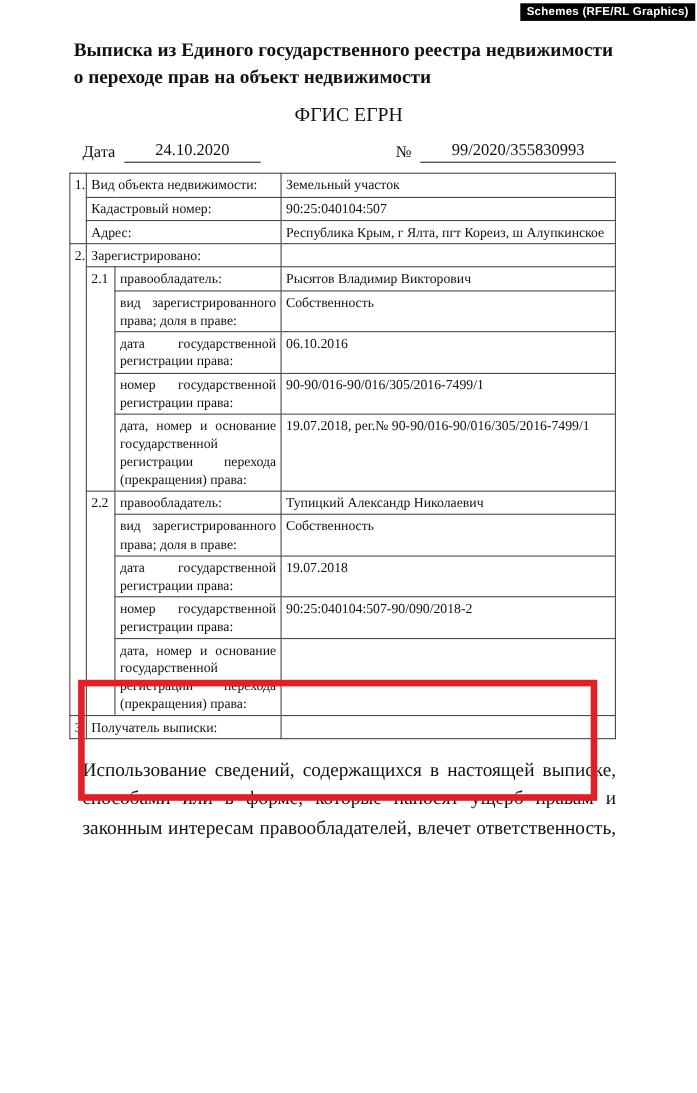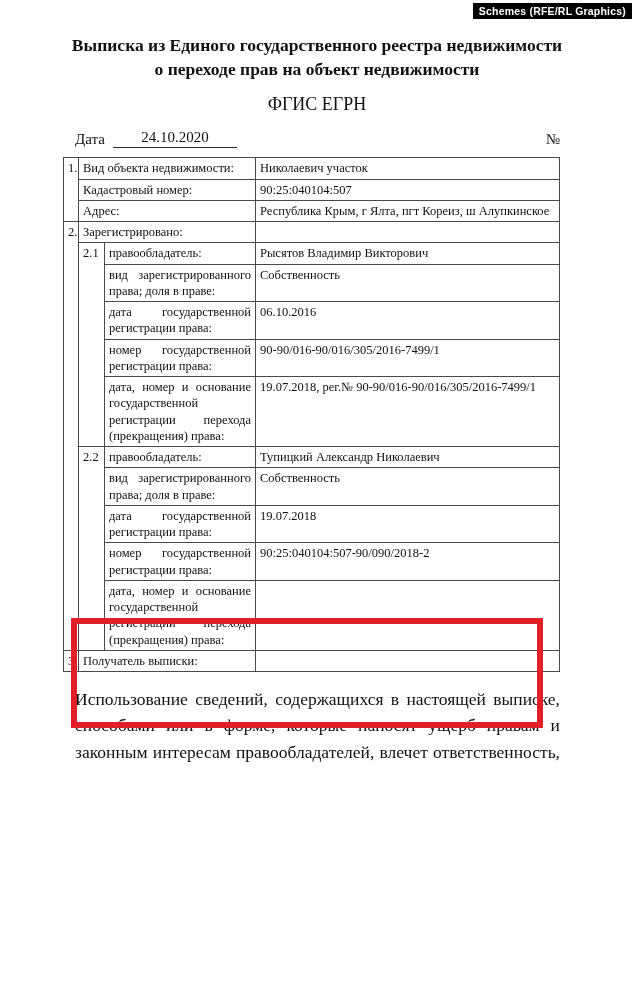--- a/index.html
+++ b/index.html
@@ -24,21 +24,21 @@
     position:absolute;top:14px;left:16px;
     display:flex;align-items:flex-start;gap:3px;
     color:#8b9196;
     font-family:"Liberation Sans", sans-serif;
     font-size:12px;font-weight:bold;line-height:1.25;
   }
   .logo svg{display:block;margin-top:1px;}
   
   .doc-title{
     margin:34px auto 0;max-width:500px;
-    text-align:center;font-size:17.5px;font-weight:bold;line-height:1.35;
+    font-size:17.5px;font-weight:bold;line-height:1.35;
   }
   .agency{
     margin:10px auto 0;max-width:470px;
     text-align:center;font-size:19px;line-height:1.4;
   }
   .system{margin-top:13px;text-align:center;font-size:18px;}
   
   .meta{
     margin:14px 74px 0 75px;
     display:flex;justify-content:space-between;align-items:flex-end;
@@ -103,36 +103,37 @@
 
   <div class="system">ФГИС ЕГРН</div>
 
   <div class="meta">
     <div class="meta-left">
       <span>Дата</span>
       <span class="uline">24.10.2020</span>
     </div>
     <div class="meta-right">
       <span>№</span>
+      <span class="uline wide">99/2020/355830993</span>
     </div>
   </div>
 
 
   <table class="registry">
     <colgroup>
       <col style="width:15px">
         <col style="width:26px">
         <col style="width:151px">
         <col>
     </colgroup>
     <tbody>
         <tr>
           <td class="cell-num" rowspan="3">1.</td>
           <td class="cell-label" colspan="2">Вид объекта недвижимости:</td>
-          <td class="cell-value">Николаевич участок</td>
+          <td class="cell-value">Земельный участок</td>
         </tr>
         <tr>
           <td class="cell-label" colspan="2">Кадастровый номер:</td>
           <td class="cell-value">90:25:040104:507</td>
         </tr>
         <tr>
           <td class="cell-label" colspan="2">Адрес:</td>
           <td class="cell-value">Республика Крым, г Ялта, пгт Кореиз, ш Алупкинское</td>
         </tr>
         <tr>

